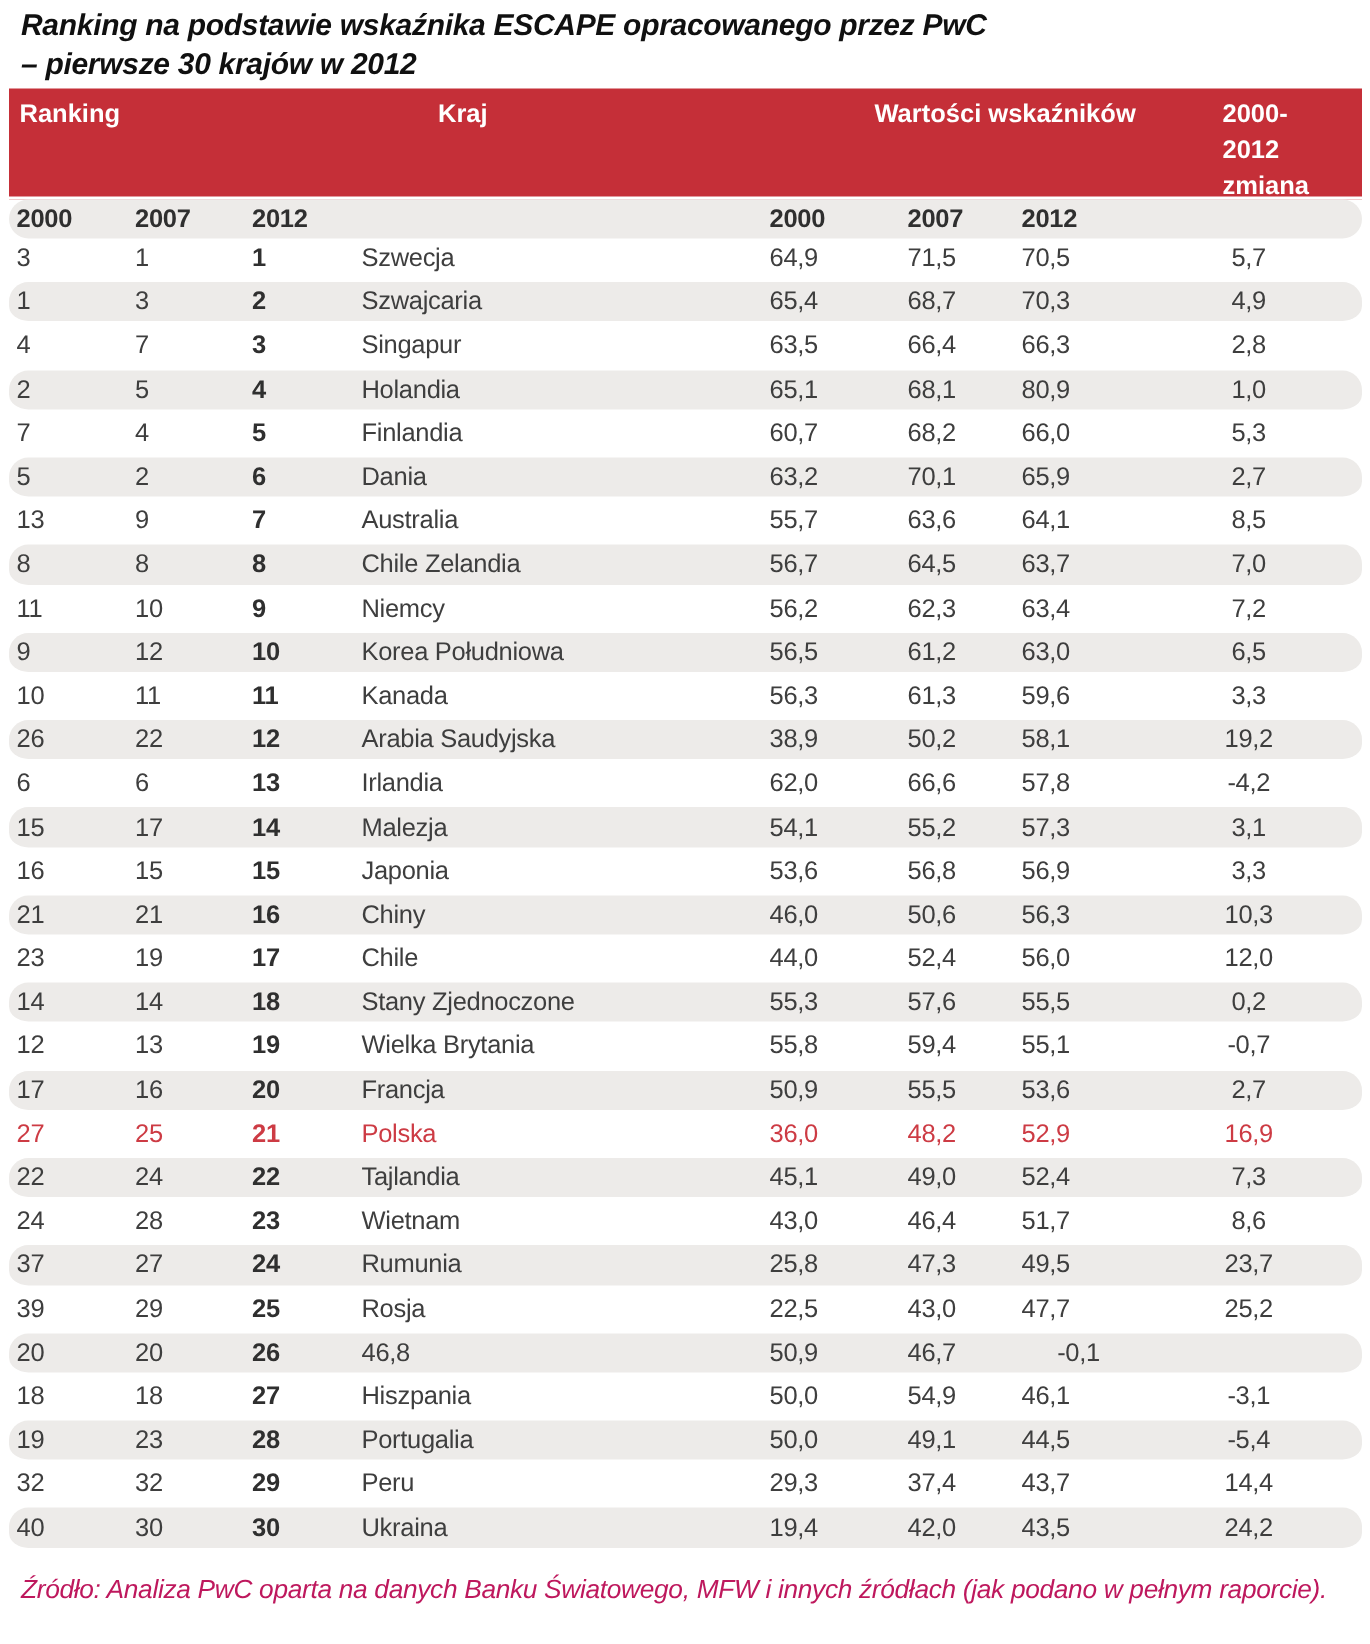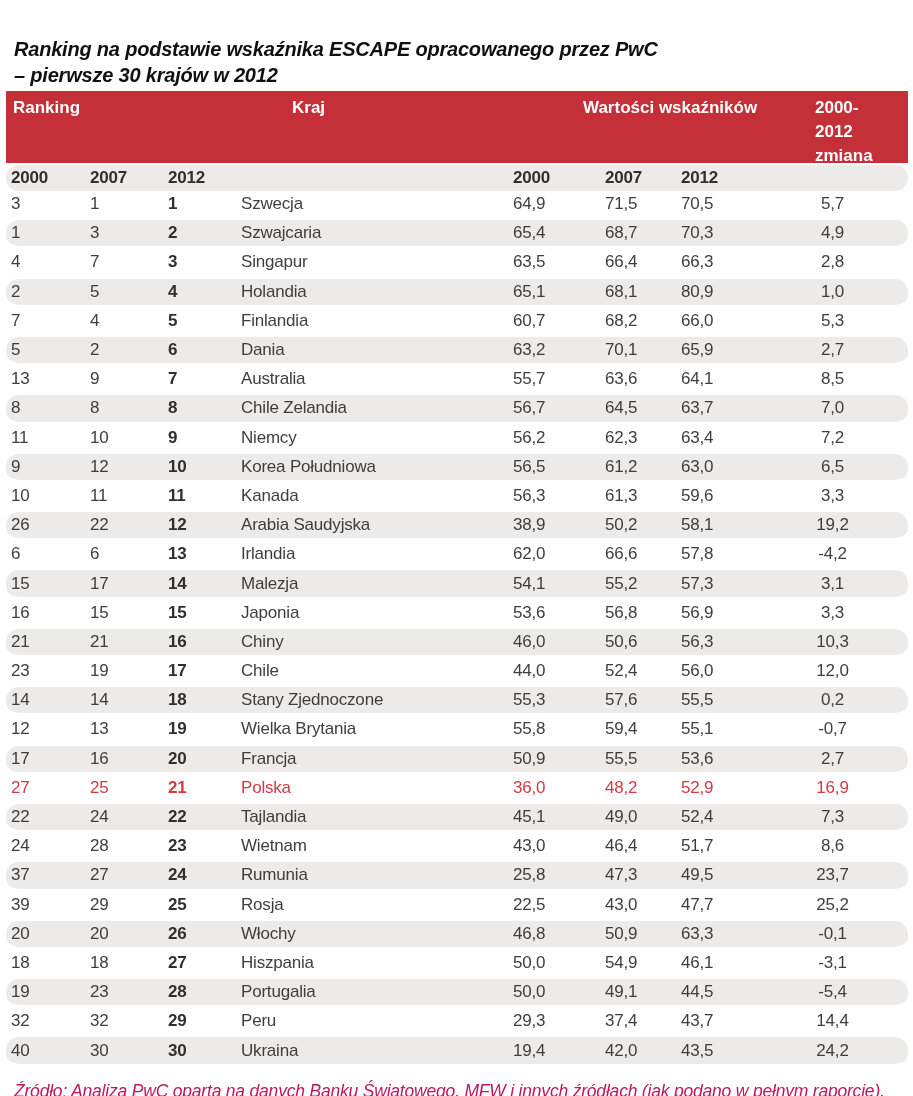--- a/index.html
+++ b/index.html
@@ -16,21 +16,20 @@
   .page {
     position: relative;
     width: 913px;
     height: 1096px;
     background: #fff;
     overflow: hidden;
     font-family: "Liberation Sans", sans-serif;
   }
   .title-block {
     padding: 4px 14px 0 14px;
-    margin-top: 32px;
   }
   .title-line {
     font-size: 20px;
     line-height: 26px;
     font-weight: bold;
     font-style: italic;
     color: var(--title);
     letter-spacing: -0.2px;
   }
   .escape-table {
@@ -369,24 +368,23 @@
     <div>Rosja</div>
     <div>22,5</div>
     <div>43,0</div>
     <div>47,7</div>
     <div class="cell-change">25,2</div>
   </div>
         <div class="grid-row row alt">
     <div>20</div>
     <div>20</div>
     <div class="rank-2012">26</div>
-    <div>Włochy</div>
     <div>46,8</div>
     <div>50,9</div>
-    <div>63,3</div>
+    <div>46,7</div>
     <div class="cell-change">-0,1</div>
   </div>
         <div class="grid-row row">
     <div>18</div>
     <div>18</div>
     <div class="rank-2012">27</div>
     <div>Hiszpania</div>
     <div>50,0</div>
     <div>54,9</div>
     <div>46,1</div>

